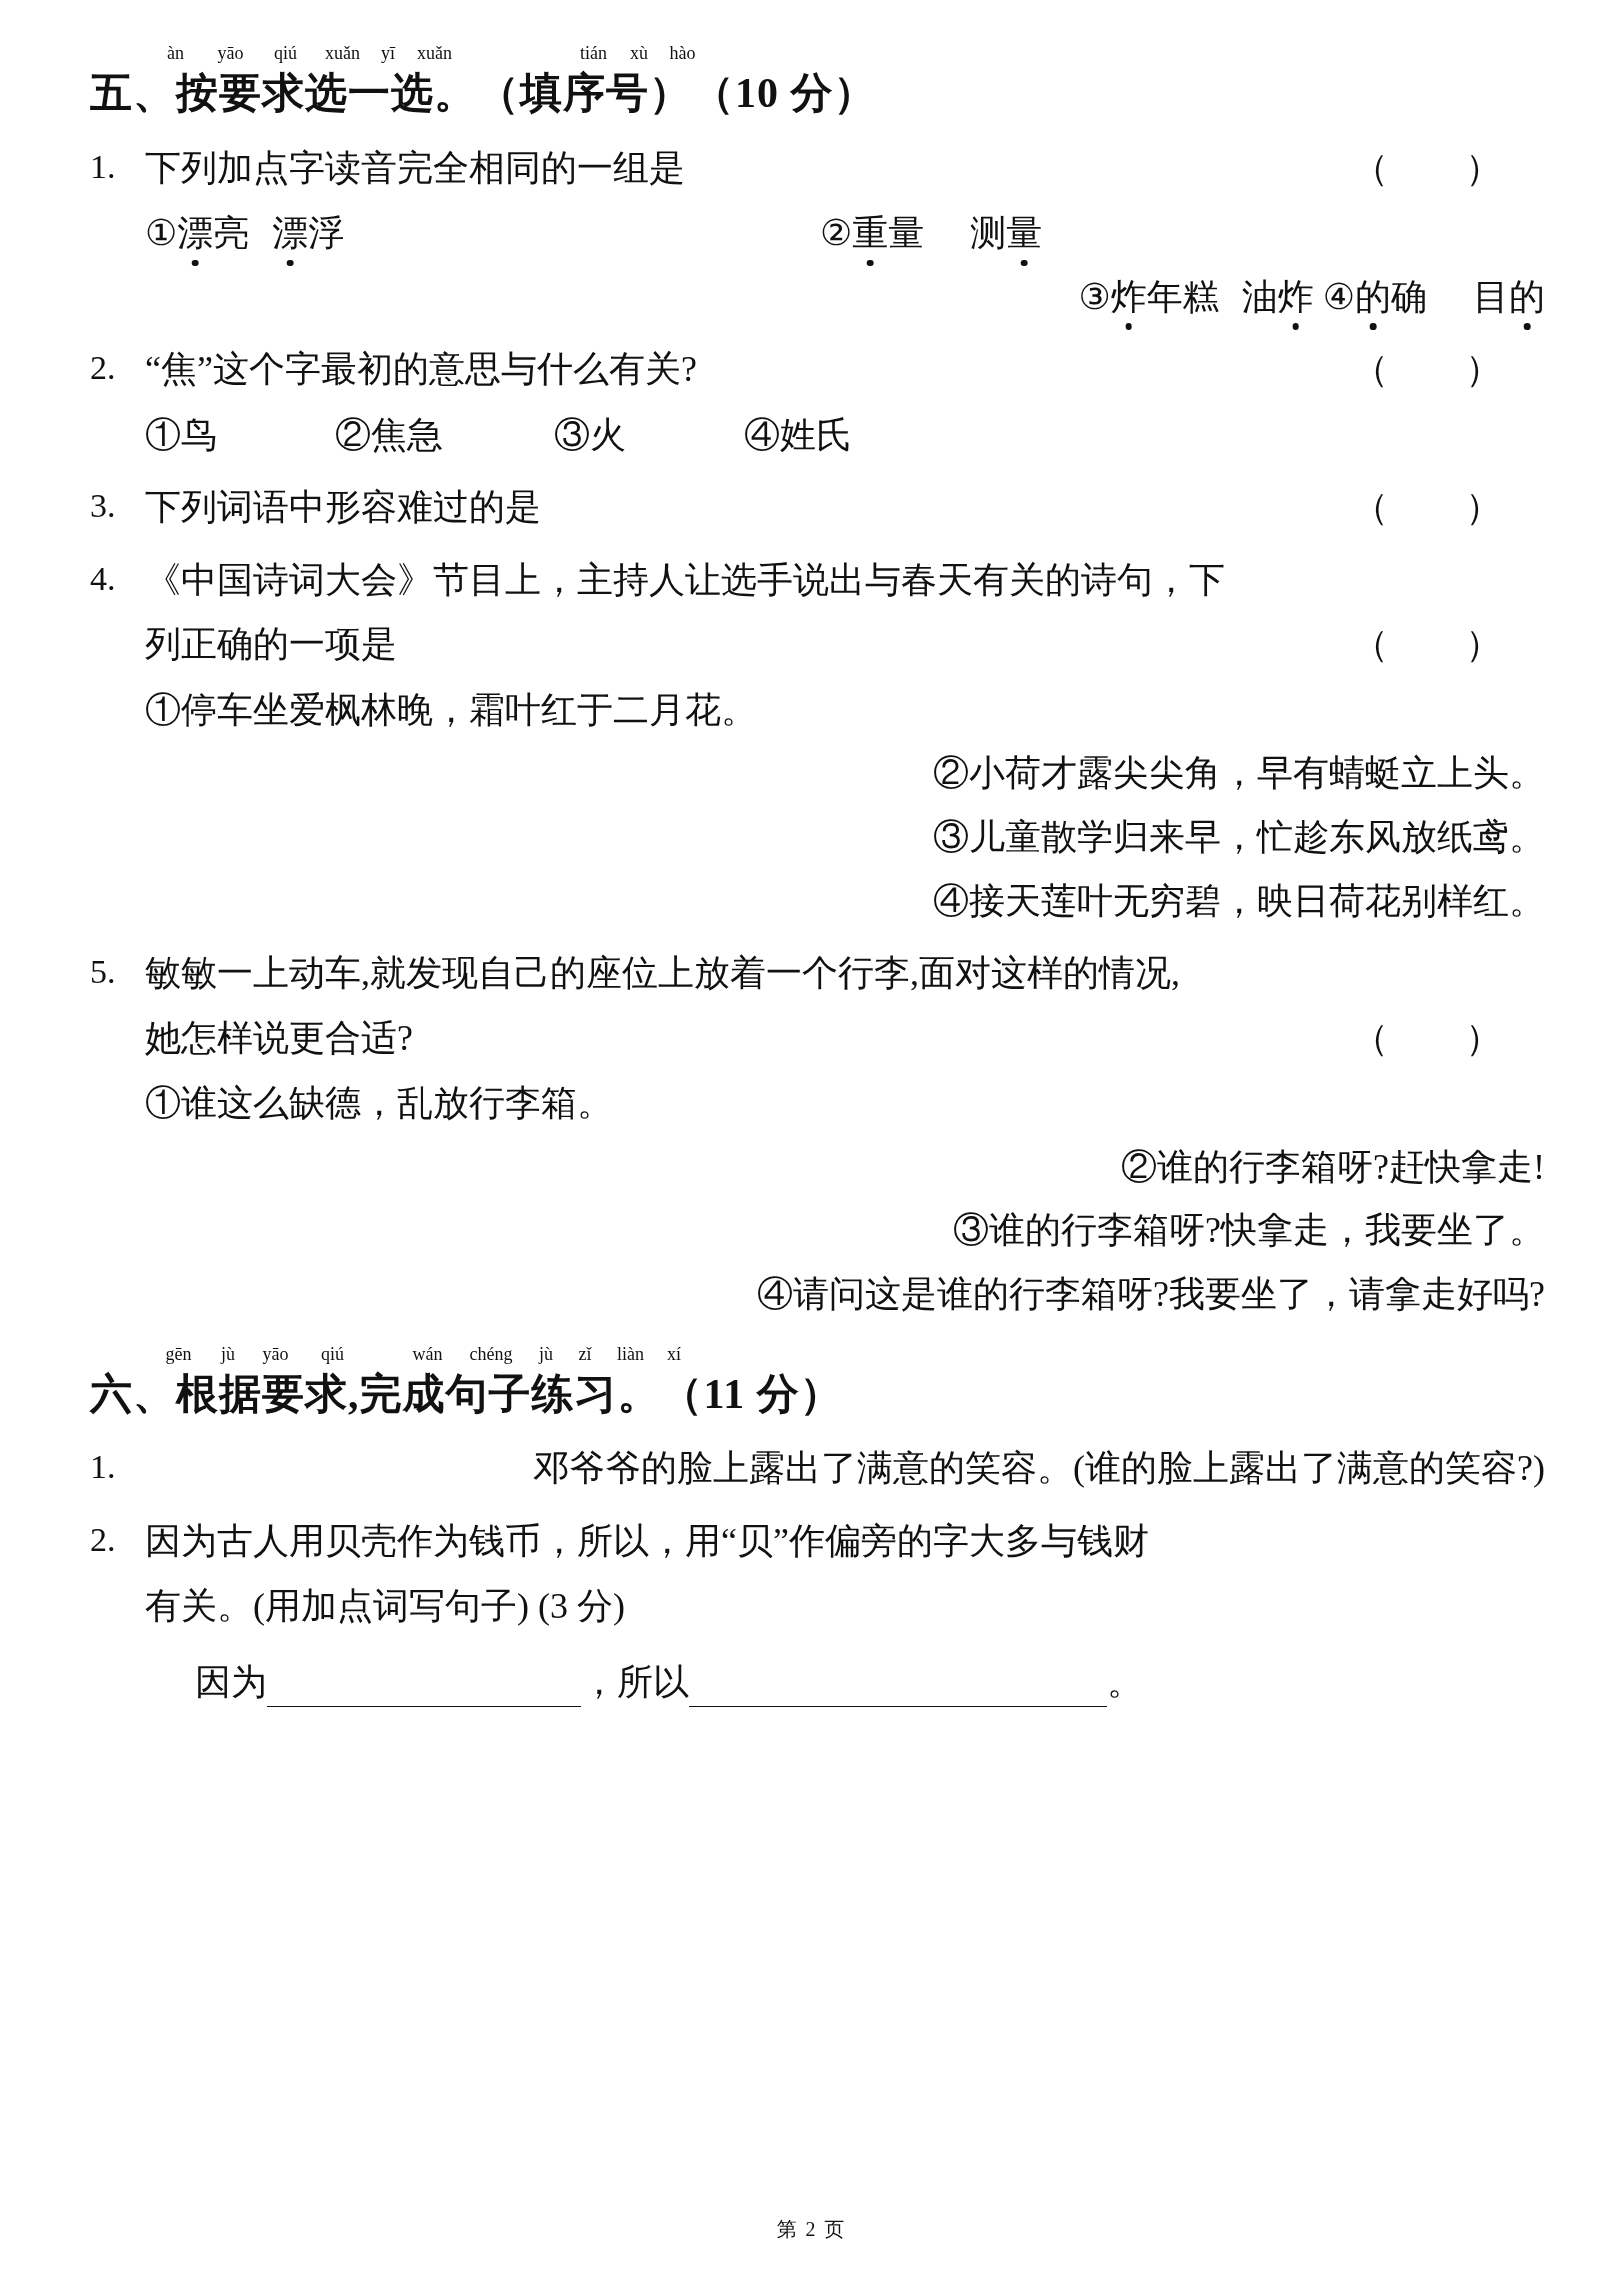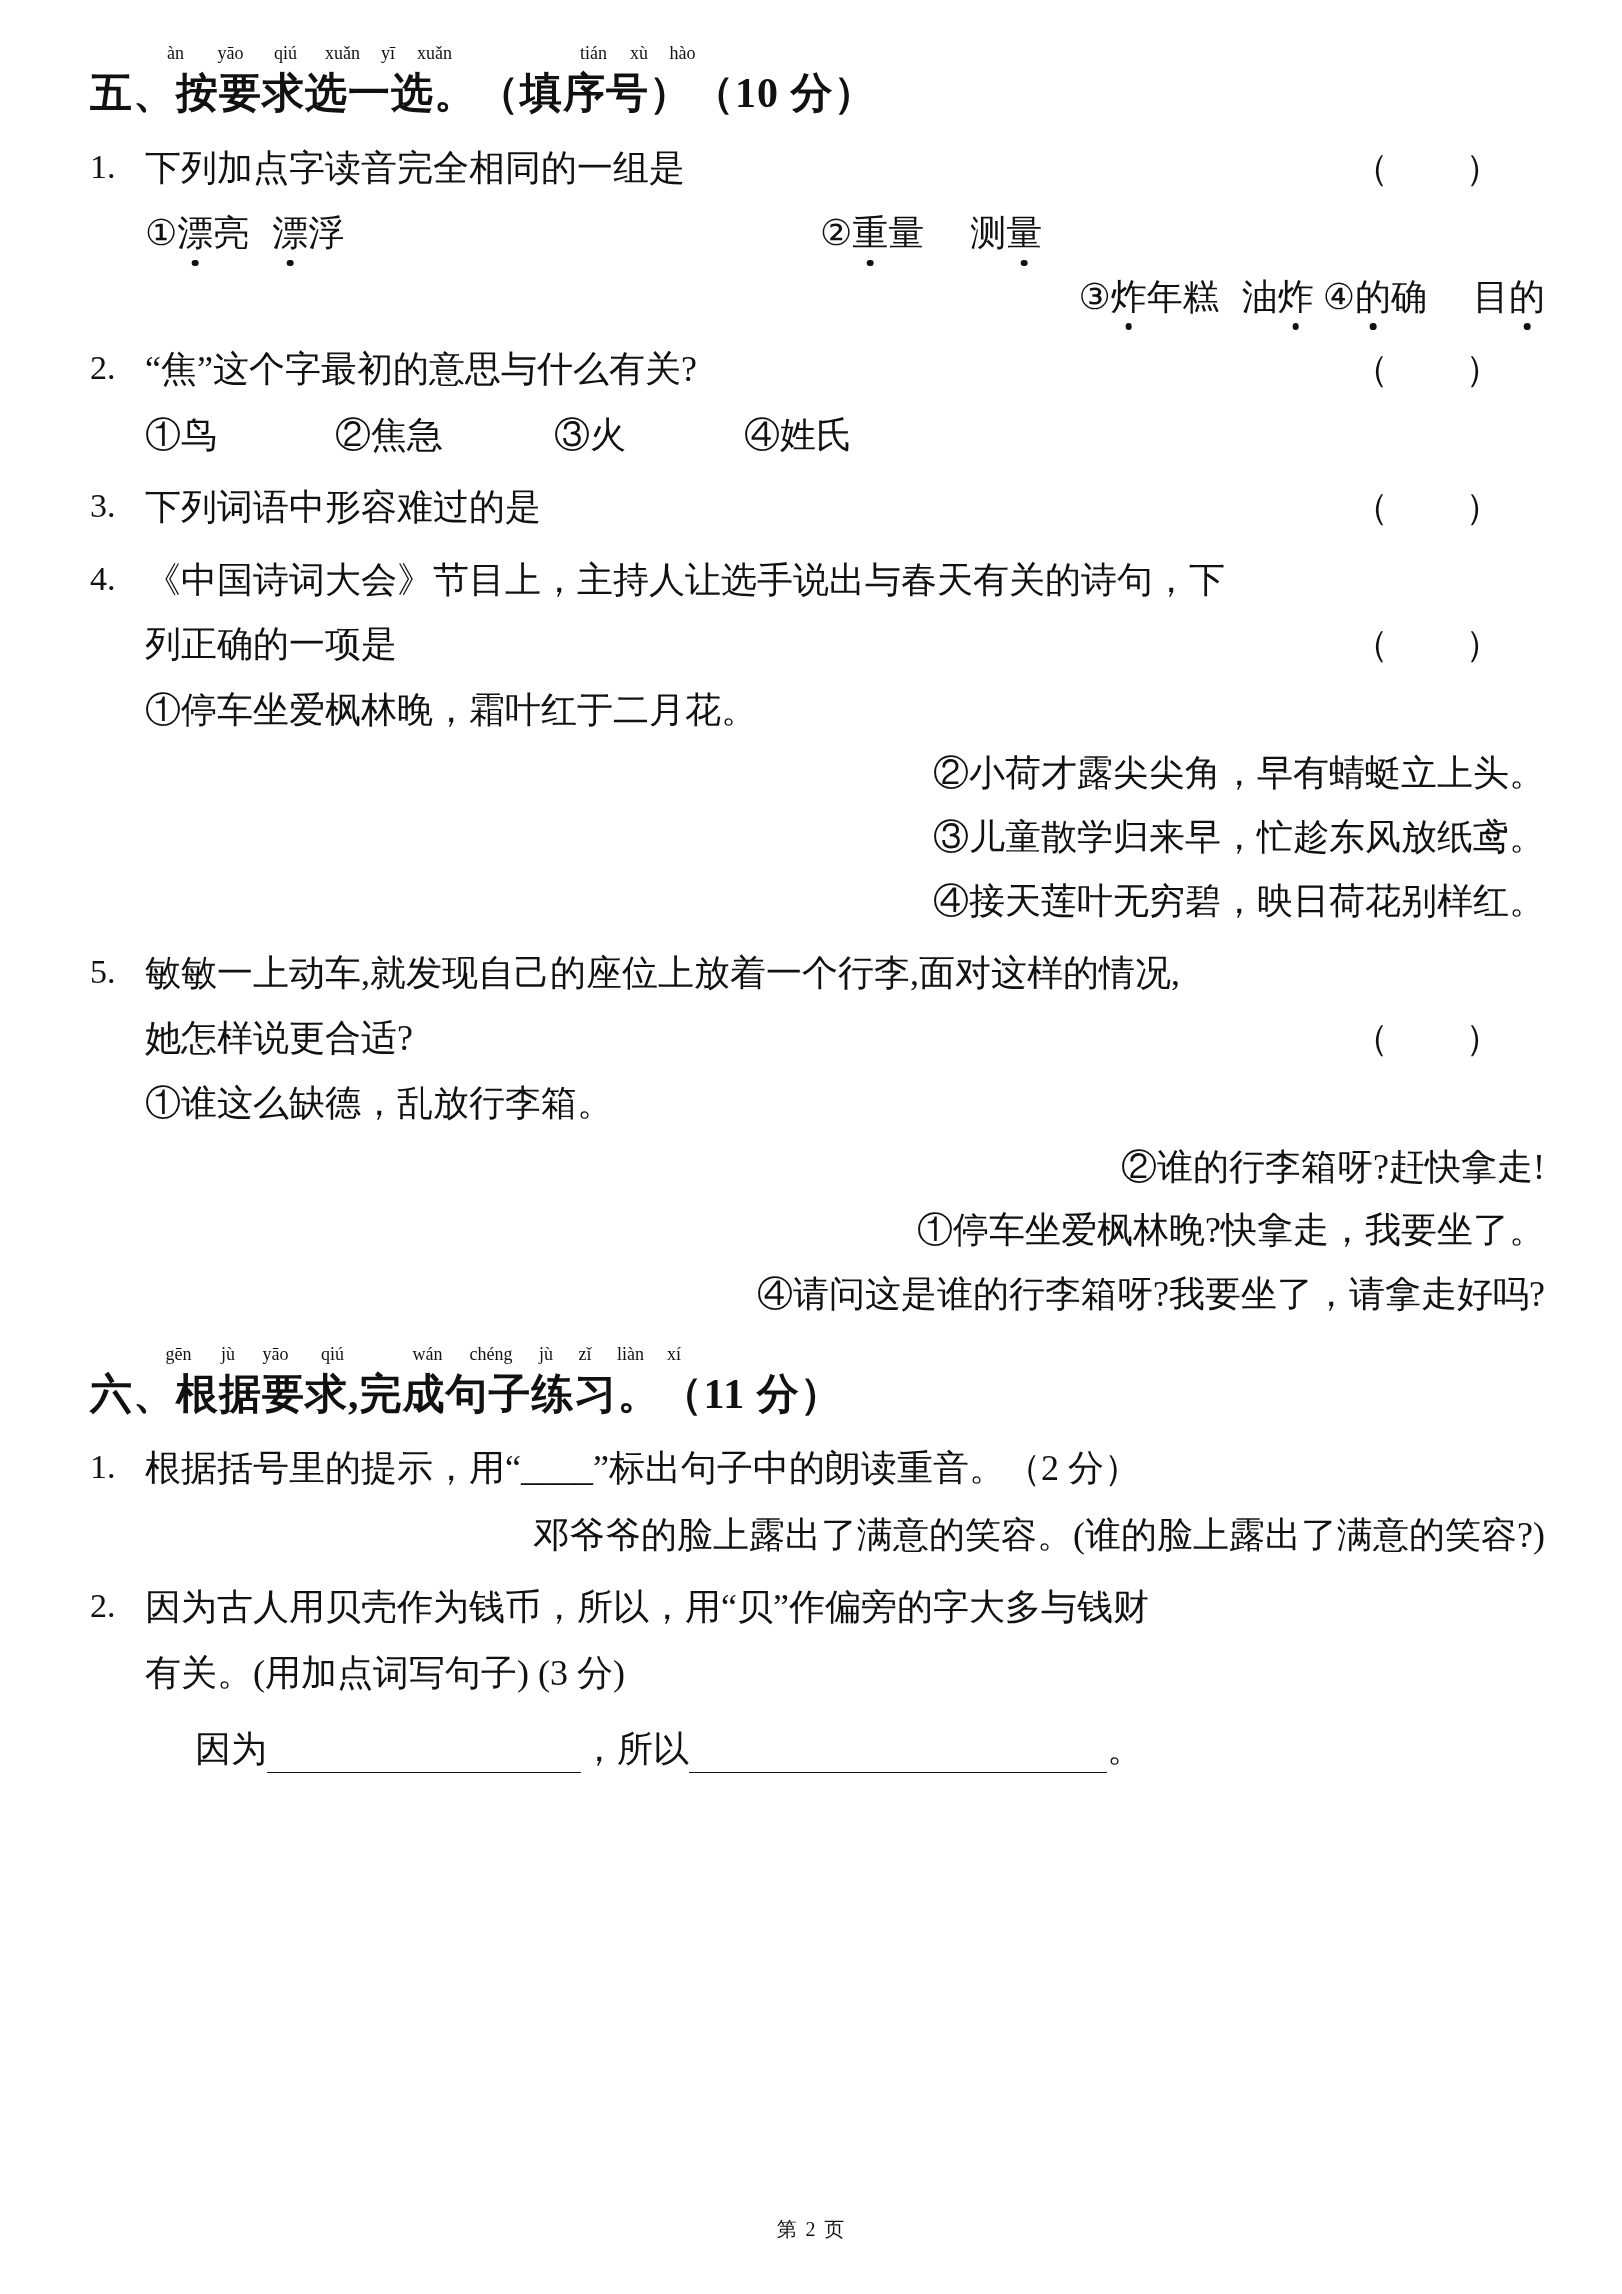--- a/index.html
+++ b/index.html
@@ -225,37 +225,36 @@
       <div class="q-line">
         <span class="q-num">5.</span>
         <span class="q-text">敏敏一上动车,就发现自己的座位上放着一个行李,面对这样的情况,</span>
       </div>
       <div class="q-cont" style="position:relative;margin-top:17px;">
         <span>她怎样说更合适?</span>
         <span class="brackets">（    ）</span>
       </div>
       <div class="opts">①谁这么缺德，乱放行李箱。</div>
       <div class="opts opt-line">②谁的行李箱呀?赶快拿走!</div>
-      <div class="opts opt-line">①停车坐爱枫林晚?快拿走，我要坐了。</div>
+      <div class="opts opt-line">③谁的行李箱呀?快拿走，我要坐了。</div>
       <div class="opts opt-line">④请问这是谁的行李箱呀?我要坐了，请拿走好吗?</div>
     </div>
 
     <div class="section-head" style="margin-top:49px;">
       <span class="han">
         <span class="pinyin-layer" style="left:59px;">
           <span style="width:59px">gēn</span><span style="width:40px">jù</span><span style="width:55px">yāo</span><span style="width:59px">qiú</span><span style="width:36px"></span><span style="width:59px">wán</span><span style="width:68px">chéng</span><span style="width:42px">jù</span><span style="width:36px">zǐ</span><span style="width:55px">liàn</span><span style="width:32px">xí</span>
         </span>
         <span>六、根据要求,完成句子练习。（11 分）</span>
       </span>
     </div>
 
     <div class="q">
       <div class="q-line">
         <span class="q-num">1.</span>
-        <span class="q-text">根据括号里的提示，用“____”标出句子中的朗读重音。（2 分）</span>
       </div>
       <div class="q-cont" style="margin-top:19px;text-align:right;">
         <span>邓爷爷的脸上露出了满意的笑容。(谁的脸上露出了满意的笑容?)</span>
       </div>
     </div>
 
     <div class="q">
       <div class="q-line">
         <span class="q-num">2.</span>
         <span class="q-text">因为古人用贝壳作为钱币，所以，用“贝”作偏旁的字大多与钱财</span>

